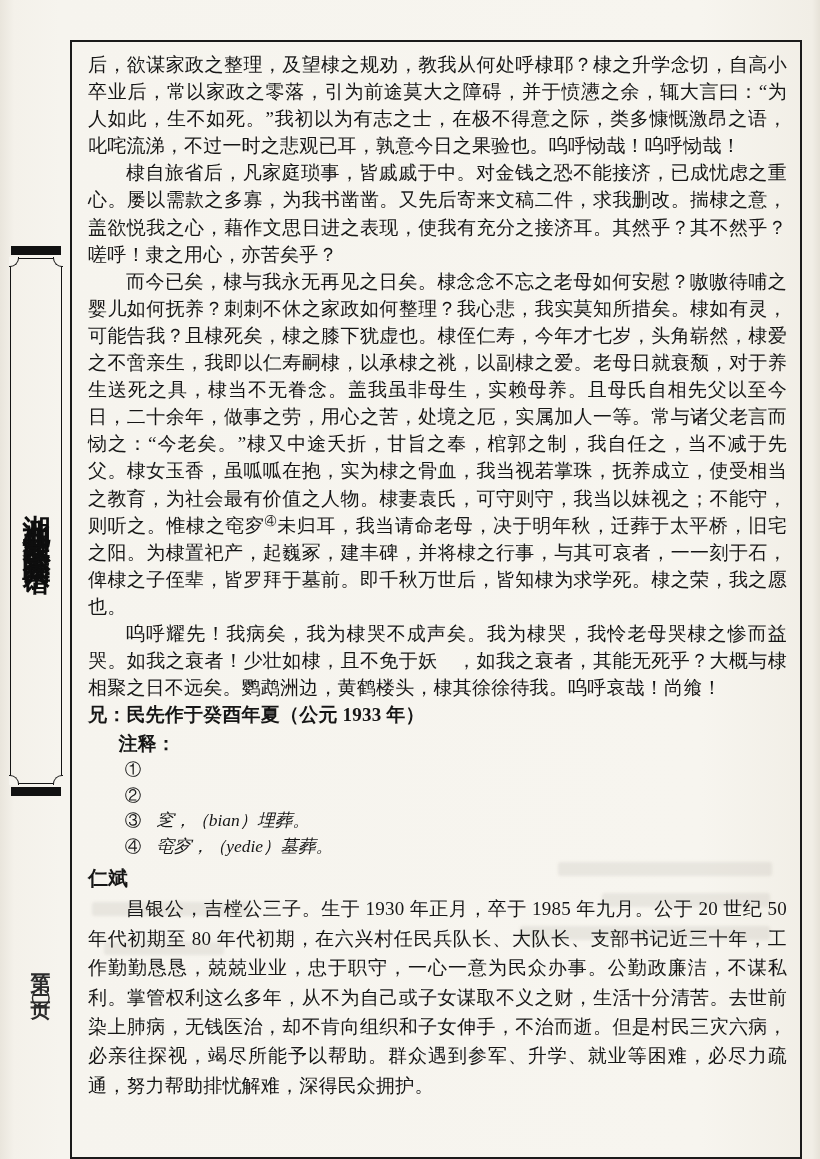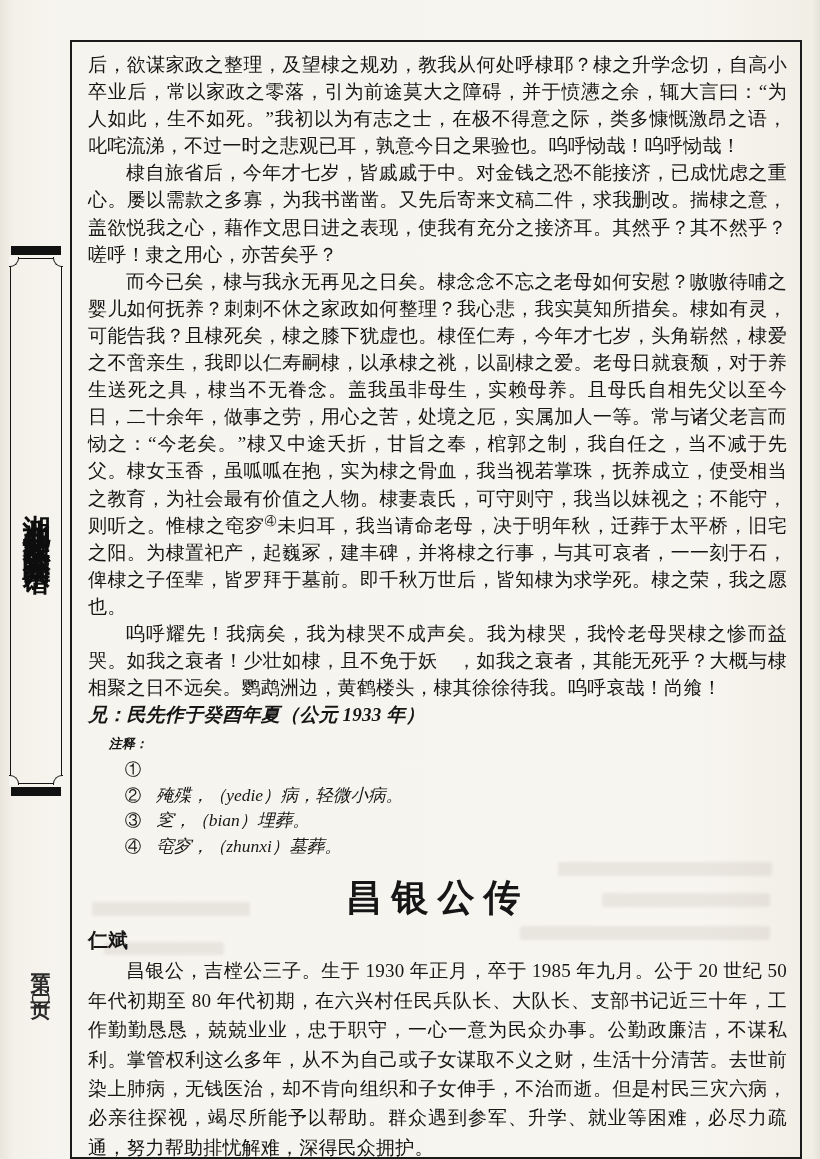--- a/index.html
+++ b/index.html
@@ -19,25 +19,25 @@
   }
   .letter p{
     margin:0;font-size:19px;line-height:27.1px;text-align:justify;
     font-weight:500;letter-spacing:.2px;
   }
   .letter p.indent{text-indent:2em;}
   .letter sup{font-size:12px;vertical-align:super;line-height:1;}
   .signature{
     margin:1px 4px 0 0;text-align:right;font-size:19.5px;line-height:29px;
   }
-  .signature .sig-main{font-weight:700;font-style:italic;}
-  .signature .sig-paren{font-weight:600;font-style:italic;}
+  .signature .sig-main{font-weight:700;}
+  .signature .sig-paren{font-weight:600;}
 
   .notes-label{
-    font-weight:700;font-size:13px;line-height:27px;margin:2px 0 0 1.6em;font-style:italic;
+    font-weight:700;font-size:19px;line-height:27px;margin:2px 0 0 1.6em;
   }
   .note-row{
     display:flex;align-items:baseline;gap:.85em;
     margin-left:2.1em;font-size:17.5px;line-height:25.5px;
     font-style:italic;font-weight:500;
   }
   .note-num{font-style:normal;font-size:16.5px;flex:0 0 auto;}
 
   .bio-title{
     margin:16px 0 0 0;text-align:center;
@@ -111,43 +111,41 @@
     <div class="spine-text"><span>湖北荆州以恭系陈氏宗谱</span><span class="spine-edition">（三修）</span></div>
   </div>
   <div class="bar bottom"></div>
 </aside>
 
 <div class="page-num">第一〇二页</div>
 
 <main class="page-frame">
   <section class="letter">
     <p>后，欲谋家政之整理，及望棣之规劝，教我从何处呼棣耶？棣之升学念切，自高小卒业后，常以家政之零落，引为前途莫大之障碍，并于愤懑之余，辄大言曰：“为人如此，生不如死。”我初以为有志之士，在极不得意之际，类多慷慨激昂之语，叱咤流涕，不过一时之悲观已耳，孰意今日之果验也。呜呼恸哉！呜呼恸哉！</p>
-    <p class="indent">棣自旅省后，今年才七岁，皆戚戚于中。对金钱之恐不能接济，已成忧虑之重心。屡以需款之多寡，为我书凿凿。又先后寄来文稿二件，求我删改。揣棣之意，盖欲悦我之心，藉作文思日进之表现，使我有充分之接济耳。其然乎？其不然乎？嗟呼！隶之用心，亦苦矣乎？</p>
+    <p class="indent">棣自旅省后，凡家庭琐事，皆戚戚于中。对金钱之恐不能接济，已成忧虑之重心。屡以需款之多寡，为我书凿凿。又先后寄来文稿二件，求我删改。揣棣之意，盖欲悦我之心，藉作文思日进之表现，使我有充分之接济耳。其然乎？其不然乎？嗟呼！隶之用心，亦苦矣乎？</p>
     <p class="indent"><span>而今已矣，棣与我永无再见之日矣。棣念念不忘之老母如何安慰？嗷嗷待哺之婴儿如何抚养？刺刺不休之家政如何整理？我心悲，我实莫知所措矣。棣如有灵，可能告我？且棣死矣，棣之膝下犹虚也。棣侄仁寿，今年才七岁，头角崭然，棣爱之不啻亲生，我即以仁寿嗣棣，以承棣之祧，以副棣之爱。老母日就衰颓，对于养生送死之具，棣当不无眷念。盖我虽非母生，实赖母养。且母氏自相先父以至今日，二十余年，做事之劳，用心之苦，处境之厄，实属加人一等。常与诸父老言而恸之：“今老矣。”棣又中途夭折，甘旨之奉，棺郭之制，我自任之，当不减于先父。棣女玉香，虽呱呱在抱，实为棣之骨血，我当视若掌珠，抚养成立，使受相当之教育，为社会最有价值之人物。棣妻袁氏，可守则守，我当以妹视之；不能守，则听之。惟棣之窀穸</span><sup>④</sup><span>未归耳，我当请命老母，决于明年秋，迁葬于太平桥，旧宅之阳。为棣置祀产，起巍冢，建丰碑，并将棣之行事，与其可哀者，一一刻于石，俾棣之子侄辈，皆罗拜于墓前。即千秋万世后，皆知棣为求学死。棣之荣，我之愿也。</span></p>
     <p class="indent">呜呼耀先！我病矣，我为棣哭不成声矣。我为棣哭，我怜老母哭棣之惨而益哭。如我之衰者！少壮如棣，且不免于妖　，如我之衰者，其能无死乎？大概与棣相聚之日不远矣。鹦鹉洲边，黄鹤楼头，棣其徐徐待我。呜呼哀哉！尚飨！</p>
     <p class="signature"><span class="sig-main">兄：民先作于癸酉年夏</span><span class="sig-paren">（公元 1933 年）</span></p>
   </section>
 
   <section class="notes">
     <div class="notes-label">注释：</div>
     <div class="note-row">
       <span class="note-num">①</span>
     </div>
     <div class="note-row">
       <span class="note-num">②</span>
-      <span class="note-text">殗殜，（yedie）病，轻微小病。</span>
     </div>
     <div class="note-row">
       <span class="note-num">③</span>
       <span class="note-text">窆，（bian）埋葬。</span>
     </div>
     <div class="note-row">
       <span class="note-num">④</span>
-      <span class="note-text">窀穸，（zhunxi）墓葬。</span>
+      <span class="note-text">窀穸，（yedie）墓葬。</span>
     </div>
   </section>
 
   <section class="biography">
-    <h1 class="bio-title">昌银公传</h1>
     <div class="bio-author">仁斌</div>
     <p class="bio-body">昌银公，吉樘公三子。生于 1930 年正月，卒于 1985 年九月。公于 20 世纪 50 年代初期至 80 年代初期，在六兴村任民兵队长、大队长、支部书记近三十年，工作勤勤恳恳，兢兢业业，忠于职守，一心一意为民众办事。公勤政廉洁，不谋私利。掌管权利这么多年，从不为自己或子女谋取不义之财，生活十分清苦。去世前染上肺病，无钱医治，却不肯向组织和子女伸手，不治而逝。但是村民三灾六病，必亲往探视，竭尽所能予以帮助。群众遇到参军、升学、就业等困难，必尽力疏通，努力帮助排忧解难，深得民众拥护。</p>
   </section>
 </main>
 
 </body></html>

